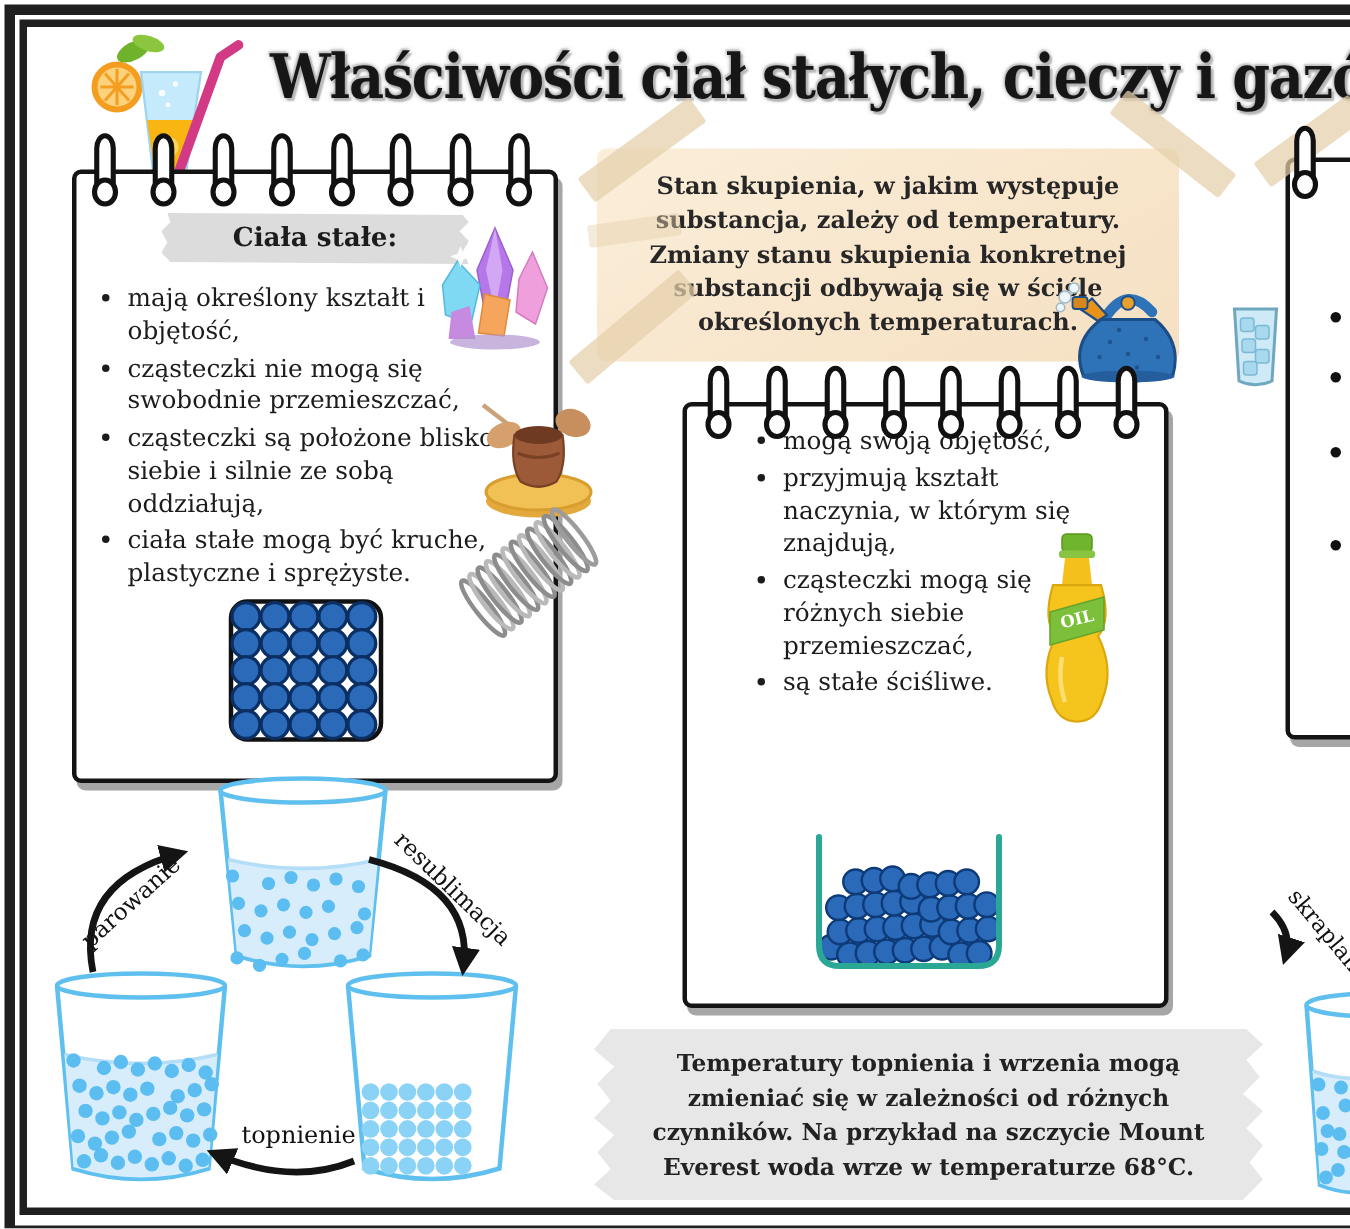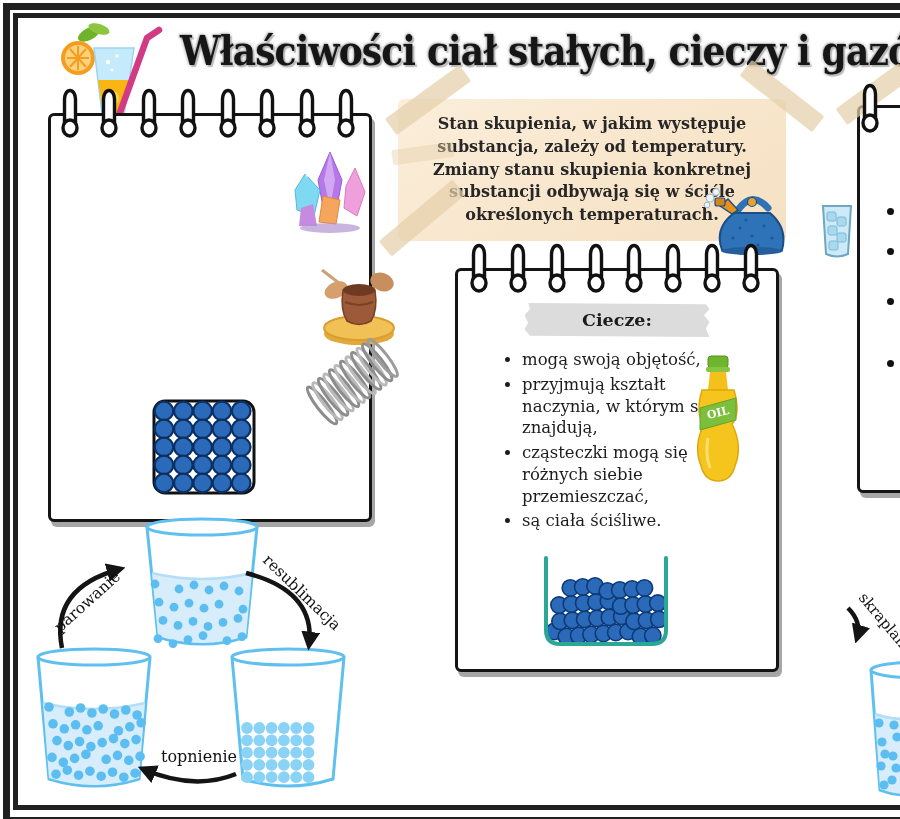--- a/index.html
+++ b/index.html
@@ -87,20 +87,27 @@
       <svg width="24" height="54" viewBox="0 0 24 54">
         <path d="M6.5,40 V13 a5.5,8.5 0 0 1 11,0 V40" fill="#fff" stroke="#111" stroke-width="3.4"></path>
         <ellipse cx="12" cy="42" rx="7" ry="8" fill="#fff" stroke="#111" stroke-width="3.4"></ellipse>
       </svg>
       <svg width="24" height="54" viewBox="0 0 24 54">
         <path d="M6.5,40 V13 a5.5,8.5 0 0 1 11,0 V40" fill="#fff" stroke="#111" stroke-width="3.4"></path>
         <ellipse cx="12" cy="42" rx="7" ry="8" fill="#fff" stroke="#111" stroke-width="3.4"></ellipse>
       </svg>
     </div>
   <div class="card" style="left:48px;top:113px;width:318px;height:403px">
+    <div class="stripe" style="width:205px;margin-top:26px">Ciała stałe:</div>
+    <ul class="bullets" style="width:272px">
+      <li>mają określony kształt i objętość,</li>
+      <li>cząsteczki nie mogą się swobodnie przemieszczać,</li>
+      <li>cząsteczki są położone blisko siebie i silnie ze sobą oddziałują,</li>
+      <li>ciała stałe mogą być kruche, plastyczne i sprężyste.</li>
+    </ul>
   </div>
 
   <svg class="abs" style="left:283px;top:148px" width="94" height="86" viewBox="0 0 94 86">
     <polygon points="47,4 59,32 53,64 41,64 35,32" fill="#b678e8" stroke="#9a5fd0"></polygon>
     <polygon points="47,4 52,32 47,60 41,32" fill="#d9b3f5" opacity=".8"></polygon>
     <polygon points="22,26 37,42 31,68 14,62 12,42" fill="#7fd9f2" stroke="#54b8dd"></polygon>
     <polygon points="72,20 82,44 74,68 61,60 63,38" fill="#ef9fdc" stroke="#d77bc0"></polygon>
     <polygon points="40,48 57,52 53,76 36,74" fill="#f5a55c" stroke="#dd8a3e"></polygon>
     <polygon points="18,60 30,56 34,78 16,78" fill="#c68ae0"></polygon>
     <ellipse cx="47" cy="80" rx="30" ry="5" fill="#b294cf" opacity=".7"></ellipse>
@@ -366,26 +373,25 @@
       <svg width="24" height="54" viewBox="0 0 24 54">
         <path d="M6.5,40 V13 a5.5,8.5 0 0 1 11,0 V40" fill="#fff" stroke="#111" stroke-width="3.4"></path>
         <ellipse cx="12" cy="42" rx="7" ry="8" fill="#fff" stroke="#111" stroke-width="3.4"></ellipse>
       </svg>
       <svg width="24" height="54" viewBox="0 0 24 54">
         <path d="M6.5,40 V13 a5.5,8.5 0 0 1 11,0 V40" fill="#fff" stroke="#111" stroke-width="3.4"></path>
         <ellipse cx="12" cy="42" rx="7" ry="8" fill="#fff" stroke="#111" stroke-width="3.4"></ellipse>
       </svg>
     </div>
   <div class="card" style="left:455px;top:268px;width:318px;height:398px">
-    <div class="stripe" style="width:185px;margin-top:32px">Ciecze:</div>
     <ul class="bullets" style="width:225px;margin-left:40px">
       <li>mogą swoją objętość,</li>
       <li>przyjmują kształt naczynia, w którym się znajdują,</li>
       <li>cząsteczki mogą się różnych siebie przemieszczać,</li>
-      <li>są ciała ściśliwe.</li>
+      <li>są stałe ściśliwe.</li>
     </ul>
   </div>
 
   <svg class="abs" style="left:686px;top:354px;z-index:5" width="64" height="132" viewBox="0 0 64 132">
     <rect x="22" y="2" width="20" height="12" rx="3" fill="#6fb52e" stroke="#59941f"></rect>
     <rect x="20" y="13" width="24" height="5" rx="2" fill="#8ac443"></rect>
     <path d="M24,18 L22,36 H42 L40,18 Z" fill="#f3c01c"></path>
     <path d="M16,36 Q9,60 18,70 Q7,92 15,112 Q19,127 32,127 Q45,127 49,112 Q57,92 46,70 Q55,60 48,36 Z" fill="#f6c51d" stroke="#dca80e" stroke-width="1.5"></path>
     <polygon points="14,54 50,44 50,66 14,76" fill="#7cbf3a" stroke="#65a32a"></polygon>
     <text transform="translate(22,65) rotate(-14)" font-size="11" font-weight="bold" fill="#ffffff">OIL</text>
@@ -425,20 +431,23 @@
         <circle cx="40.7" cy="30.900000000000006" r="8.2" fill="#2a6ab8" stroke="#0d3a78" stroke-width="1.6"></circle>
         <circle cx="53.05" cy="29.900000000000006" r="8.2" fill="#2a6ab8" stroke="#0d3a78" stroke-width="1.6"></circle>
         <circle cx="65.4" cy="34.900000000000006" r="8.2" fill="#2a6ab8" stroke="#0d3a78" stroke-width="1.6"></circle>
         <circle cx="77.75" cy="33.900000000000006" r="8.2" fill="#2a6ab8" stroke="#0d3a78" stroke-width="1.6"></circle>
         <circle cx="90.1" cy="32.900000000000006" r="8.2" fill="#2a6ab8" stroke="#0d3a78" stroke-width="1.6"></circle>
         <circle cx="102.45" cy="31.900000000000006" r="8.2" fill="#2a6ab8" stroke="#0d3a78" stroke-width="1.6"></circle>
       </g>
     <path d="M4,2 V74 Q4,88 18,88 H110 Q124,88 124,74 V2" fill="none" stroke="#2aa795" stroke-width="4" stroke-linecap="round"></path>
   </svg>
 
+  <div class="note-gray">
+    <p>Temperatury topnienia i wrzenia mogą zmieniać się w zależności od różnych czynników. Na przykład na szczycie Mount Everest woda wrze w temperaturze 68°C.</p>
+  </div>
 
   <div class="rings" style="left:858px;top:81px;width:26px">
       <svg width="24" height="54" viewBox="0 0 24 54">
         <path d="M6.5,40 V13 a5.5,8.5 0 0 1 11,0 V40" fill="#fff" stroke="#111" stroke-width="3.4"></path>
         <ellipse cx="12" cy="42" rx="7" ry="8" fill="#fff" stroke="#111" stroke-width="3.4"></ellipse>
       </svg>
     </div>
   <div class="card" style="left:857px;top:105px;width:130px;height:382px">
     <span class="bullet-dot" style="left:27px;top:100px"></span>
     <span class="bullet-dot" style="left:27px;top:140px"></span>

